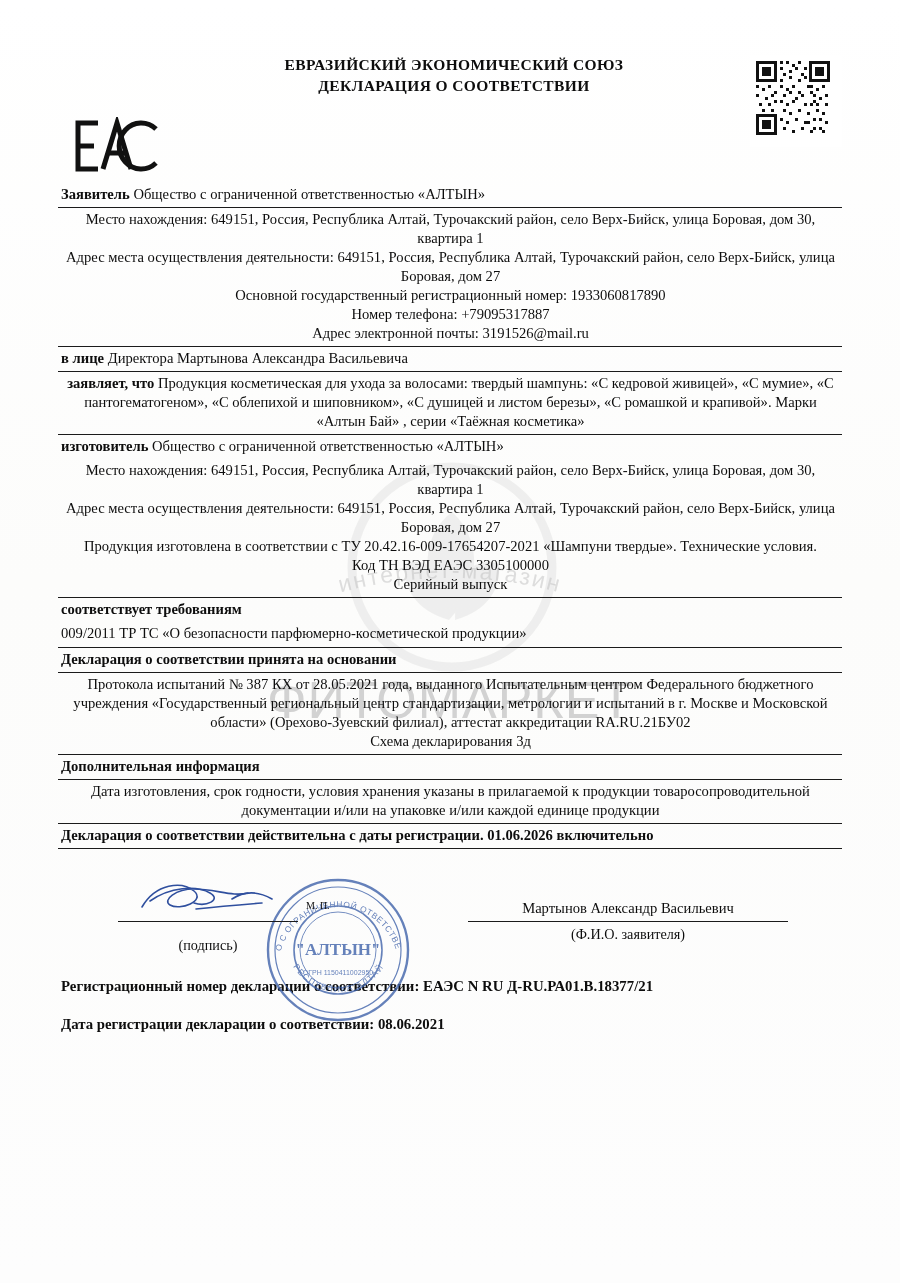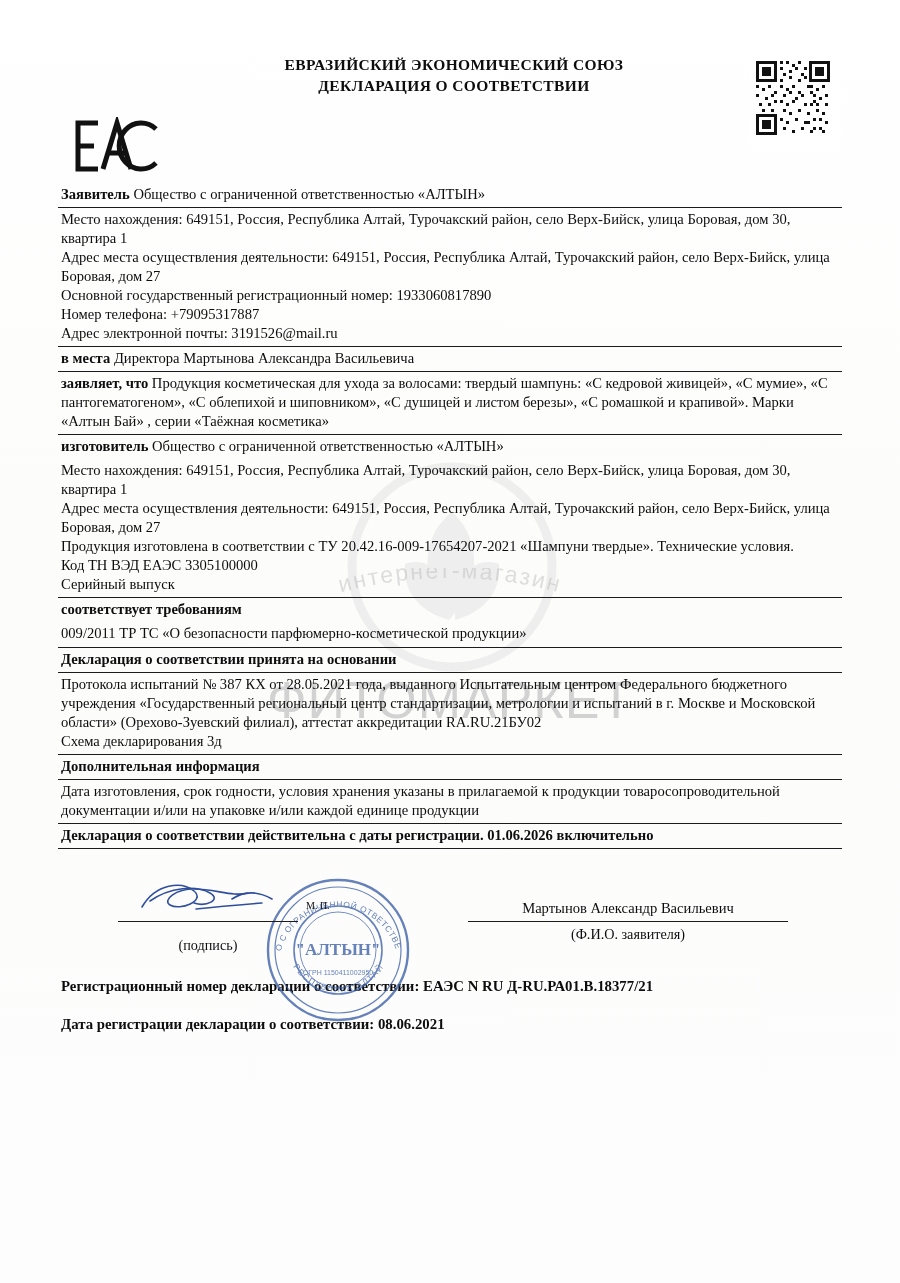--- a/index.html
+++ b/index.html
@@ -86,21 +86,21 @@
   .row {
     padding: 2px 2px 3px 3px;
   }
   .rule {
     border-top: 1px solid #1b1b1b;
     height: 0;
     margin: 0;
   }
   b, .b { font-weight: bold; }
   .lbl { font-weight: bold; }
-  .tight { line-height: 1.3; }
+  .tight { line-height: 1.3; text-align: center; }
 
   
   .sig-block {
     position: relative;
     height: 112px;
     margin-top: 10px;
   }
   .sig-line {
     position: absolute;
     border-bottom: 1px solid #1b1b1b;
@@ -357,21 +357,21 @@
     <div class="row tight">
       <div>Место нахождения: 649151, Россия, Республика Алтай, Турочакский район, село Верх-Бийск, улица Боровая, дом 30, квартира 1</div>
       <div>Адрес места осуществления деятельности: 649151, Россия, Республика Алтай, Турочакский район, село Верх-Бийск, улица Боровая, дом 27</div>
       <div>Основной государственный регистрационный номер: 1933060817890</div>
       <div>Номер телефона: +79095317887</div>
       <div>Адрес электронной почты: 3191526@mail.ru</div>
     </div>
     <div class="rule"></div>
 
     <div class="row">
-      <span class="lbl">в места</span>
+      <span class="lbl">в лице</span>
       <span>Директора Мартынова Александра Васильевича</span>
     </div>
     <div class="rule"></div>
 
     <div class="row tight">
       <span class="lbl">заявляет, что</span>
       <span>Продукция косметическая для ухода за волосами: твердый шампунь: «С кедровой живицей», «С мумие», «С пантогематогеном», «С облепихой и шиповником», «С душицей и листом березы», «С ромашкой и крапивой».  Марки «Алтын Бай» , серии «Таёжная косметика»</span>
     </div>
     <div class="rule"></div>
 

